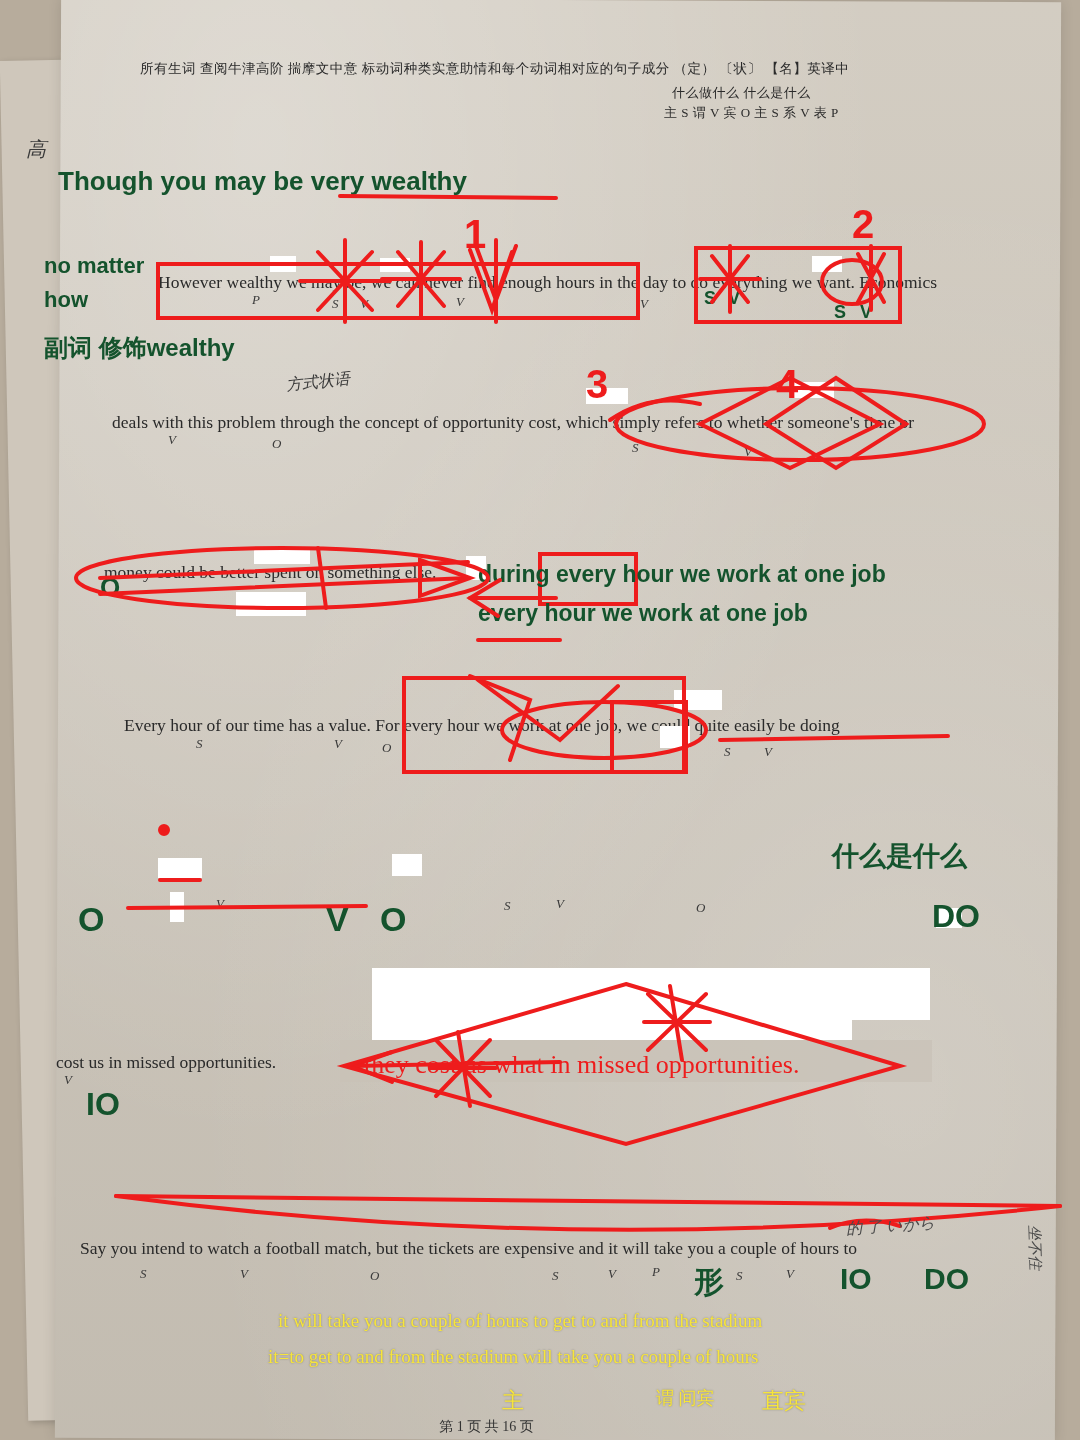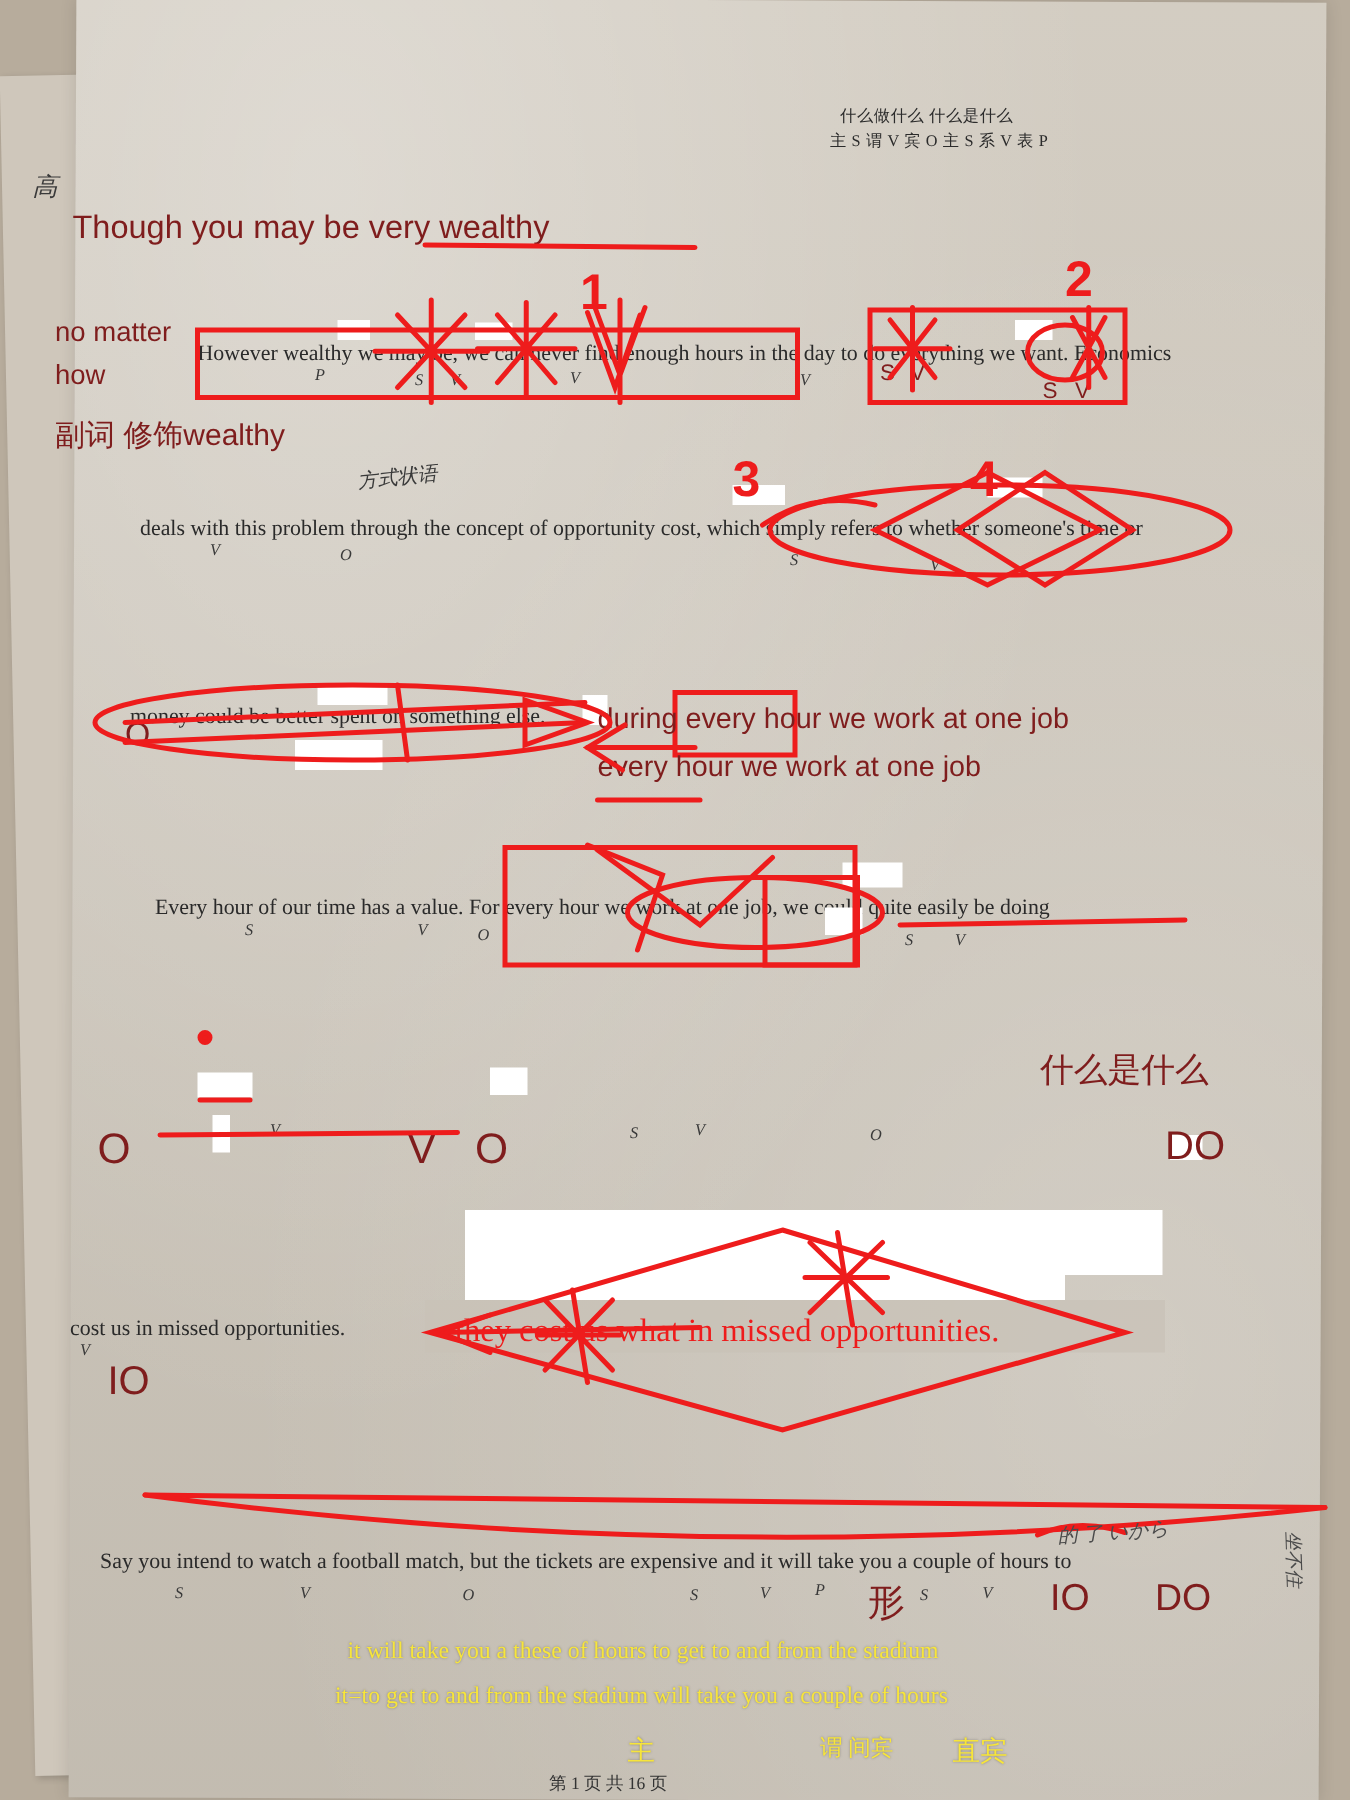--- a/index.html
+++ b/index.html
@@ -49,38 +49,39 @@
   }
   .smallmark{
     position:absolute;font-size:13px;color:#3a3a3a;font-style:italic;
   }
   .footer{
     position:absolute;left:0;top:1418px;width:973px;text-align:center;
     font-size:14px;color:#333;
   }
 
   
-  .red{position:absolute;color:#7f1d1d;font-family:"Liberation Sans", sans-serif;font-weight:normal;}
+  .red{position:absolute;color:#14532d;font-family:"Liberation Sans", sans-serif;font-weight:bold;}
   .redserif{position:absolute;color:#ee1c1c;font-family:"Liberation Serif", serif;}
   .rbox{position:absolute;border:4px solid #ee1c1c;}
   .rnum{position:absolute;color:#ee1c1c;font-family:"Liberation Sans",sans-serif;font-weight:bold;font-size:40px;}
   .yellow{position:absolute;color:#f7e53b;font-family:"Liberation Serif",serif;font-size:19px;white-space:nowrap;
           text-shadow:0 0 2px rgba(0,0,0,.35);}
   .white-patch{position:absolute;background:#ffffff;}
   .grey-patch{position:absolute;background:#c8c2b7;}
   svg.overlay{position:absolute;left:0;top:0;width:1080px;height:1440px;pointer-events:none;}
 </style>
 </head>
 <body>
 
 <div class="sheet-back"></div>
 <div class="sheet"></div>
 
 <div class="page">
 
+  <div class="hand-head" style="left:140px;top:60px;font-size:13.5px;">所有生词 查阅牛津高阶 揣摩文中意 标动词种类实意助情和每个动词相对应的句子成分 （定） 〔状〕 【名】英译中</div>
   <div class="hand-head" style="left:672px;top:84px;">什么做什么          什么是什么</div>
   <div class="hand-head" style="left:664px;top:104px;">主 S 谓 V 宾 O      主 S 系 V 表 P</div>
 
 
   <div class="line" style="left:158px;top:272px;">However wealthy we may be, we can never find enough hours in the day to do everything we want. Economics</div>
   <div class="line" style="left:112px;top:412px;">deals with this problem through the concept of opportunity cost, which simply refers to whether someone's time or</div>
   <div class="line" style="left:104px;top:562px;">money could be better spent on something else.</div>
   <div class="line" style="left:124px;top:715px;">Every hour of our time has a value. For every hour we work at one job, we could quite easily be doing</div>
   <div class="line" style="left:56px;top:1052px;">cost us in missed opportunities.</div>
   <div class="line" style="left:80px;top:1238px;">Say you intend to watch a football match, but the tickets are expensive and it will take you a couple of hours to</div>
@@ -163,21 +164,21 @@
 
   <div class="red" style="left:58px;top:166px;font-size:26px;white-space:nowrap;">Though  you may be very wealthy</div>
   <div class="red" style="left:44px;top:253px;font-size:22px;">no matter</div>
   <div class="red" style="left:44px;top:287px;font-size:22px;">how</div>
   <div class="red" style="left:44px;top:332px;font-size:24px;white-space:nowrap;">副词 修饰wealthy</div>
   <div class="red" style="left:478px;top:561px;font-size:23px;white-space:nowrap;">during every hour we work at one job</div>
   <div class="red" style="left:478px;top:600px;font-size:23px;white-space:nowrap;">every hour we work at one job</div>
   <div class="red" style="left:832px;top:838px;font-size:27px;white-space:nowrap;">什么是什么</div>
   <div class="redserif" style="left:364px;top:1050px;font-size:26px;white-space:nowrap;">they cost us what  in missed opportunities.</div>
 
-  <div class="yellow" style="left:278px;top:1310px;">it will take you a these of hours to get to and from the stadium</div>
+  <div class="yellow" style="left:278px;top:1310px;">it will take you a couple of hours to get to and from the stadium</div>
   <div class="yellow" style="left:268px;top:1346px;">it=to get to and from the stadium  will take you a couple of hours</div>
   <div class="yellow" style="left:502px;top:1386px;font-size:22px;">主</div>
   <div class="yellow" style="left:656px;top:1386px;font-size:18px;">谓 间宾</div>
   <div class="yellow" style="left:762px;top:1386px;font-size:22px;">直宾</div>
 
   <svg class="overlay" viewBox="0 0 1080 1440">
     <g stroke="#ee1c1c" fill="none" stroke-width="4" stroke-linecap="round">
 
       <path d="M340 196 L556 198"></path>
 

